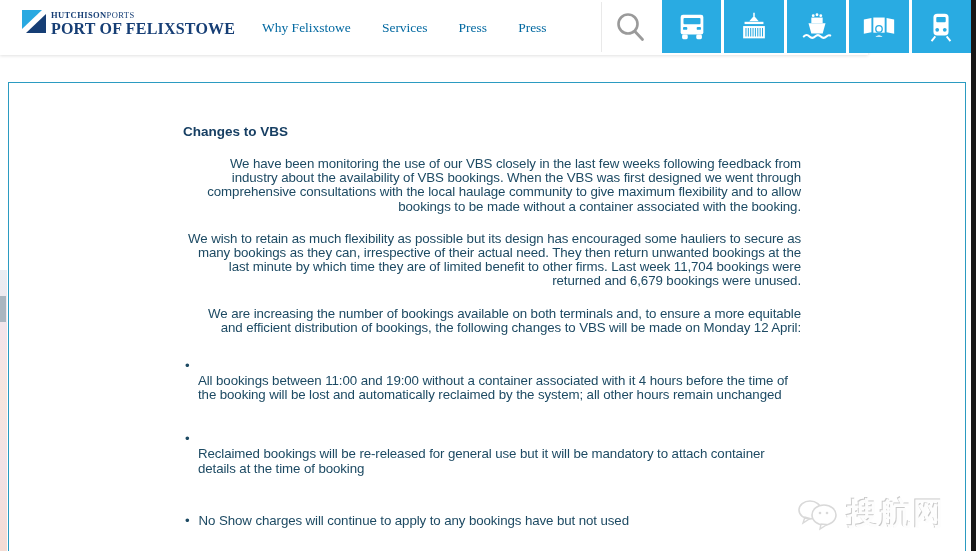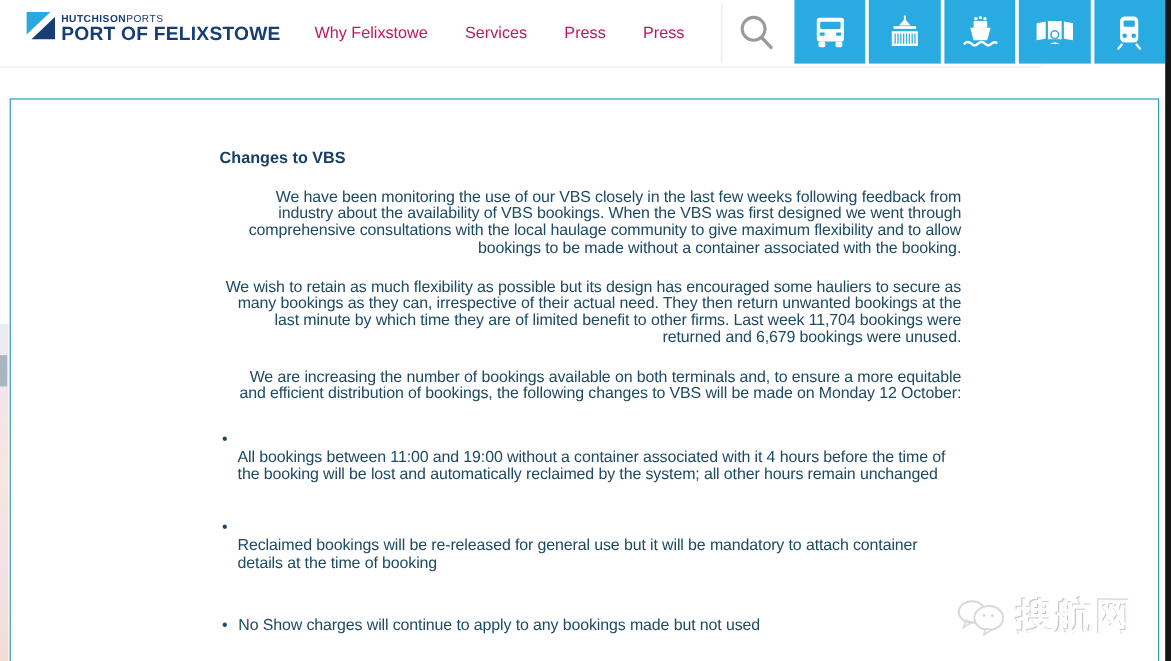--- a/index.html
+++ b/index.html
@@ -2,31 +2,31 @@
 <html><head>
 <meta charset="utf-8">
 <style>
   * { margin:0; padding:0; box-sizing:border-box; }
   html,body { width:976px; height:551px; }
   body { font-family:"Liberation Sans", sans-serif; background:#fff; }
   #screen { position:relative; width:976px; height:551px; overflow:hidden; background:#fff; }
 
   
   .header { position:absolute; left:0; top:0; width:868px; height:55px; background:#fff;
-            box-shadow:0 1px 3px rgba(0,0,0,0.12); z-index:3; }
+            box-shadow:0 1px 3px rgba(0,0,0,0.12); z-index:3;font-family:Liberation Serif, serif; }
   .logo { position:absolute; left:22px; top:10px; display:flex; cursor:pointer; }
   .logo-square { width:24px; height:23px; margin-right:5px; }
   .brand-lines { display:flex; flex-direction:column; }
   .brand-top { font-size:8.5px; line-height:10px; color:#163e75; letter-spacing:0.4px; }
   .brand-top .b1 { font-weight:bold; }
   .brand-top .b2 { font-weight:normal; }
   .brand-name { font-size:16px; line-height:17px; font-weight:bold; color:#163e75; letter-spacing:0.2px; }
 
   .nav { position:absolute; left:262px; top:0; height:55px; display:flex; align-items:center; gap:31px; }
-  .nav-item { font-size:13.5px; color:#be185d; cursor:pointer; white-space:nowrap; }
+  .nav-item { font-size:13.5px; color:#0369a1; cursor:pointer; white-space:nowrap; }
 
   .header-divider { position:absolute; left:601px; top:2px; width:1px; height:50px; background:#e9e9e9; }
 
   .search-btn { position:absolute; left:609px; top:7px; width:44px; height:42px;
                 display:flex; align-items:center; justify-content:center; cursor:pointer; background:transparent; border:none; }
 
   .quick-links { position:absolute; left:662px; top:0; width:309px; height:53px; display:flex; gap:3px; }
   .ql-btn { flex:1 1 0; background:#29abe2; display:flex; align-items:center; justify-content:center;
             border:none; cursor:pointer; padding:0; }
 
@@ -64,34 +64,34 @@
 <div id="screen">
 
   <div class="left-sliver"></div>
   <div class="left-tab"></div>
 
   <div class="content-box">
     <div class="article">
       <h1>Changes to VBS</h1>
       <p>We have been monitoring the use of our VBS closely in the last few weeks following feedback from industry about the availability of VBS bookings. When the VBS was first designed we went through comprehensive consultations with the local haulage community to give maximum flexibility and to allow bookings to be made without a container associated with the booking.</p>
       <p>We wish to retain as much flexibility as possible but its design has encouraged some hauliers to secure as many bookings as they can, irrespective of their actual need. They then return unwanted bookings at the last minute by which time they are of limited benefit to other firms. Last week 11,704 bookings were returned and 6,679 bookings were unused.</p>
-      <p>We are increasing the number of bookings available on both terminals and, to ensure a more equitable and efficient distribution of bookings, the following changes to VBS will be made on Monday 12 October:</p>
+      <p>We are increasing the number of bookings available on both terminals and, to ensure a more equitable and efficient distribution of bookings, the following changes to VBS will be made on Monday 12 April:</p>
 
       <div class="bullets">
         <div class="bullet-item first">
           <span class="marker">•</span>
           <span class="b-text">All bookings between 11:00 and 19:00 without a container associated with it 4 hours before the time of the booking will be lost and automatically reclaimed by the system; all other hours remain unchanged</span>
         </div>
         <div class="bullet-item">
           <span class="marker">•</span>
           <span class="b-text">Reclaimed bookings will be re-released for general use but it will be mandatory to attach container details at the time of booking</span>
         </div>
         <div class="bullet-item inline">
           <span class="marker">•</span>
-          <span class="b-text">No Show charges will continue to apply to any bookings made but not used</span>
+          <span class="b-text">No Show charges will continue to apply to any bookings have but not used</span>
         </div>
       </div>
     </div>
   </div>
 
   <div class="header">
 
     <div class="logo">
       <svg class="logo-square" viewBox="0 0 24 23" xmlns="http://www.w3.org/2000/svg">
         <rect x="0" y="0" width="24" height="23" fill="#ffffff"></rect>

